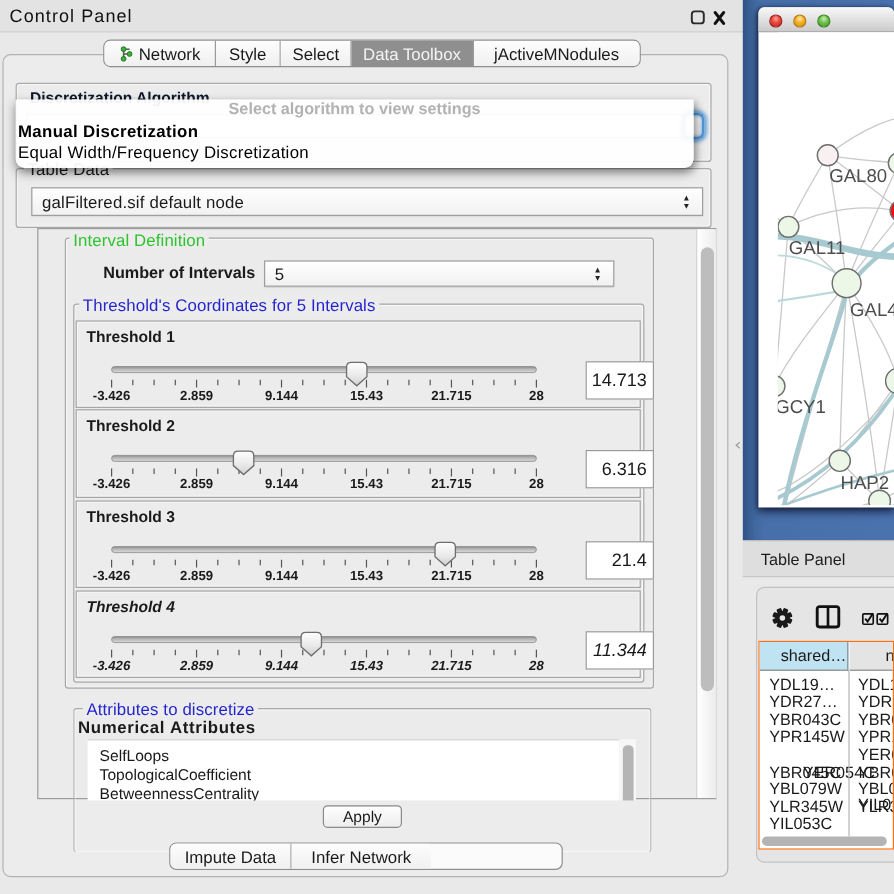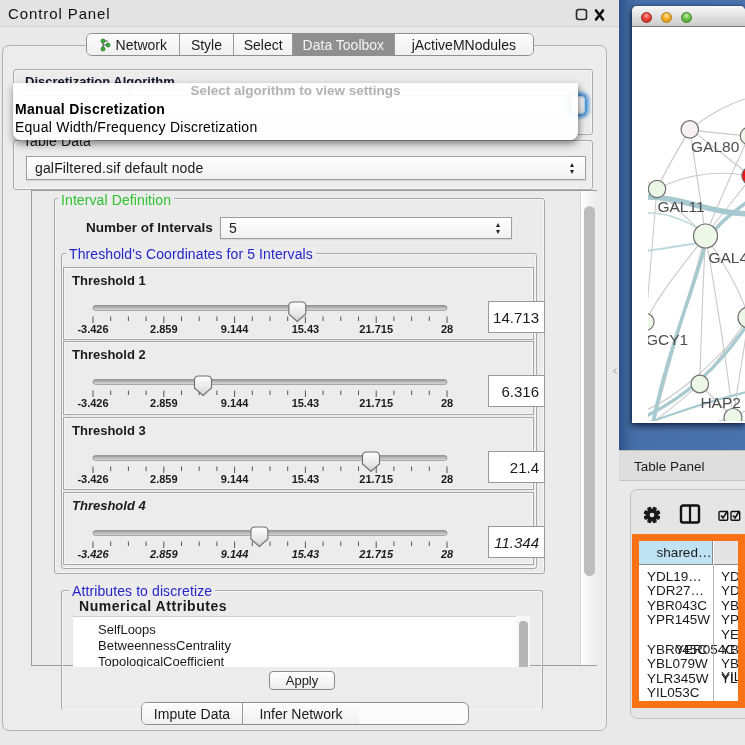--- a/index.html
+++ b/index.html
@@ -39,36 +39,36 @@
   .tpanel .title { position:absolute; left:8px; top:5px; font-size:13px; font-weight:bold; }
   .vfield { position:absolute; left:408px; top:33px; width:57px; height:32px; background:#fff; border:1px solid #999; font-size:15px; text-align:right; padding:7px 5px 0 0;margin-left:16px; }
 
   
   #scrollpane { position:absolute; left:31px; top:190px; width:566px; height:476px; border:1px solid #9c9c9c; background:#ebebeb; }
   #vscroll { position:absolute; left:548px; top:0px; width:17px; height:474px; background:linear-gradient(90deg,#ffffff,#ececec); border-left:1px solid #d5d5d5; }
   #vthumb { position:absolute; left:3px; top:15px; width:11px; height:370px; background:#bdbdbd; border-radius:7px; }
 
   
   #numlist { position:absolute; left:41px; top:425px; width:443px; height:51px; background:#fff; border-top:1px solid #cfcfcf; font-size:13px; overflow:hidden; padding-top:4.5px; }
-  #numlist div { height:16px; padding-left:25px; }
+  #numlist div { height:16px; padding-left:10px; }
 
   #applybtn { position:absolute; left:269px; top:671px; width:66px; height:19px; background:linear-gradient(#ffffff,#ededed); border:1px solid #8a8a8a; border-radius:4px; font-size:13px; text-align:center; padding-top:1px; }
 
   
   #rightblue { position:absolute; left:619px; top:0; width:126px; height:450px; background:linear-gradient(90deg,#2f5288 0px,#41699f 10px,#476fa9 18px,#4a73ae 126px); }
   #netwin { position:absolute; left:632px; top:6px; width:113px; height:417px; background:#fff; border-radius:5px 5px 0 0; box-shadow:0 3px 7px rgba(0,0,25,.65), -1px 0 3px rgba(0,0,25,.4); }
   #nettitle { position:absolute; left:0; top:0; width:113px; height:21px; border-radius:5px 5px 0 0; background:linear-gradient(#f8f8f8,#cbcbcb); border-bottom:1px solid #7e7e7e; }
   .light { position:absolute; top:5.8px; width:11px; height:11px; border-radius:50%; }
   #netcontent { position:absolute; left:16px; top:21px; width:112px; height:394px; background:#fff; overflow:hidden; }
 
   #tablepanelbar { position:absolute; left:619px; top:450px; width:126px; height:31px; background:#dedede; border-top:1px solid #bcbcbc; border-bottom:1px solid #c6c6c6; }
   #tablepanelbar .t { position:absolute; left:15px; top:8px; font-size:13.5px; color:#1c1c1c; }
   #tablearea { position:absolute; left:619px; top:482px; width:126px; height:263px; background:#e9e9e9; }
   #tablecontainer { position:absolute; left:630px; top:489px; width:130px; height:230px; background:#e5e5e5; border:1px solid #c2c2c2; border-radius:7px; }
-  #tbl { position:absolute; left:632px; top:534px; width:113px; height:174px; overflow:hidden; background:#fff; border:7px solid #f97316; }
+  #tbl { position:absolute; left:632px; top:534px; width:113px; height:174px; overflow:hidden; background:#fff; border:1px solid #f97316; }
   .hdrcell { position:absolute; top:0; height:24px; font-size:13.5px; display:flex; align-items:center; justify-content:center; }
   .trow { position:absolute; font-size:13.5px; white-space:nowrap; }
   #hscrollthumb { position:absolute; left:2px; top:162px; width:104px; height:8px; background:#b4b4b4; border-radius:4px; }
 </style>
 </head>
 <body>
 <div id="left">
   <div id="titlebar">
       <span class="t">Control Panel</span>
     </div>
@@ -195,25 +195,25 @@
           <text x="241.4" y="65" font-size="11" font-weight="bold" fill="#1a1a1a" text-anchor="middle" font-family="Liberation Sans, sans-serif">15.43</text>
           <text x="312.2" y="65" font-size="11" font-weight="bold" fill="#1a1a1a" text-anchor="middle" font-family="Liberation Sans, sans-serif">21.715</text>
           <text x="383.0" y="65" font-size="11" font-weight="bold" fill="#1a1a1a" text-anchor="middle" font-family="Liberation Sans, sans-serif">28</text>
           <path d="M 186.9 46 L 186.9 38 Q 186.9 34 190.9 34 L 199.9 34 Q 203.9 34 203.9 38 L 203.9 46 L 195.4 53.5 Z" fill="url(#thg)" stroke="#6e6e6e" stroke-width="1.1"></path>
         </svg>
         <div class="vfield">11.344</div>
       </div>
 
     <div class="group" style="left:29px; top:399px; width:482px; height:120px; border-bottom:none;"></div>
     <div class="glabel" style="left:37px; top:392px; color:#2525cc;">Attributes to discretize</div>
-    <div class="abs bold" style="left:33px; top:407px; font-size:14px; letter-spacing:0.55px;margin-left:14px;">Numerical Attributes</div>
+    <div class="abs bold" style="left:33px; top:407px; font-size:14px; letter-spacing:0.55px;">Numerical Attributes</div>
     <div id="numlist">
       <div>SelfLoops</div>
+      <div>TopologicalCoefficient</div>
       <div>BetweennessCentrality</div>
-      <div>TopologicalCoefficient</div>
     </div>
     <div class="abs" style="left:484px; top:425px; width:14px; height:51px; background:#f7f7f7; overflow:hidden;">
       <div style="position:absolute; left:3px; top:5px; width:8.5px; height:60px; background:#b5b5b5; border-radius:4px;"></div>
     </div>
     <div id="vscroll">
         <div id="vthumb"></div>
       </div>
   </div>
 
   <div id="applybtn">Apply</div>

